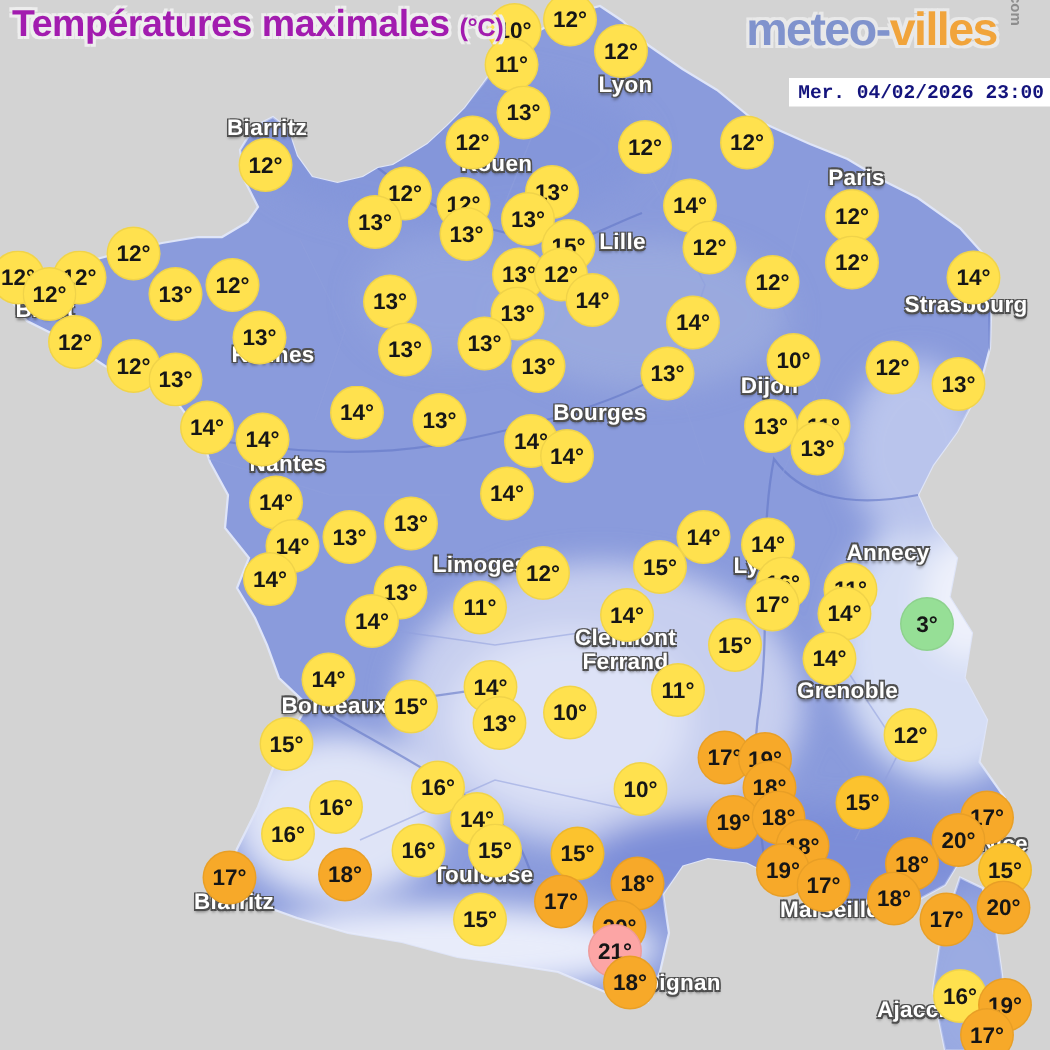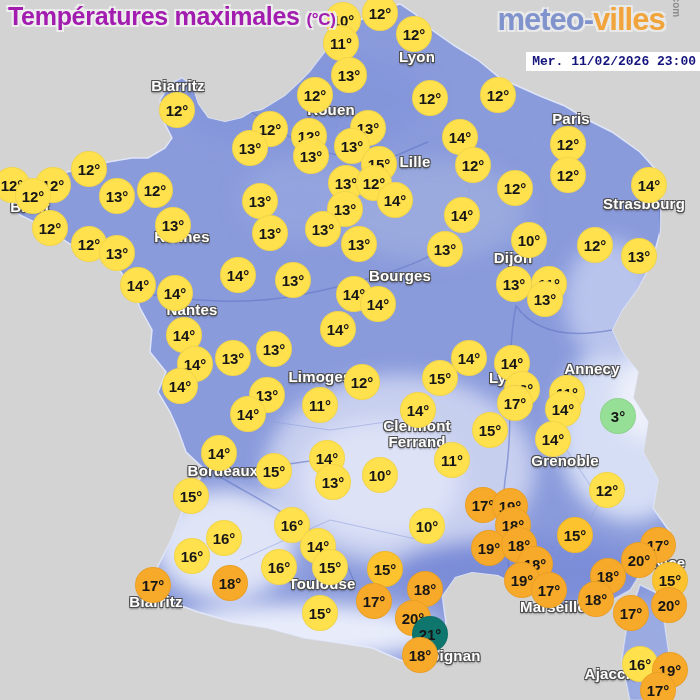--- a/index.html
+++ b/index.html
@@ -225,21 +225,21 @@
       <div class="bubble" style="left: 510px; top: 506px; background: rgb(247, 169, 41);">19°</div>
       <div class="bubble" style="left: 513px; top: 525px; background: rgb(247, 169, 41);">18°</div>
       <div class="bubble" style="left: 489px; top: 548px; background: rgb(247, 169, 41);">19°</div>
       <div class="bubble" style="left: 519px; top: 545px; background: rgb(247, 169, 41);">18°</div>
       <div class="bubble" style="left: 535px; top: 564px; background: rgb(247, 169, 41);">18°</div>
       <div class="bubble" style="left: 522px; top: 580px; background: rgb(247, 169, 41);">19°</div>
       <div class="bubble" style="left: 549px; top: 590px; background: rgb(247, 169, 41);">17°</div>
       <div class="bubble" style="left: 575px; top: 535px; background: rgb(252, 195, 46);">15°</div>
       <div class="bubble" style="left: 425px; top: 589px; background: rgb(247, 169, 41);">18°</div>
       <div class="bubble" style="left: 413px; top: 618px; background: rgb(247, 169, 41);">20°</div>
-      <div class="bubble" style="left: 430px; top: 634px; background: #0f766e; text-align: right;">21°</div>
+      <div class="bubble" style="left: 410px; top: 634px; background: #fca5a5; text-align: right;">21°</div>
       <div class="bubble" style="left: 420px; top: 655px; background: rgb(247, 169, 41);">18°</div>
       <div class="bubble" style="left: 658px; top: 545px; background: rgb(247, 169, 41);">17°</div>
       <div class="bubble" style="left: 639px; top: 560px; background: rgb(247, 169, 41);">20°</div>
       <div class="bubble" style="left: 608px; top: 576px; background: rgb(247, 169, 41);">18°</div>
       <div class="bubble" style="left: 670px; top: 580px; background: rgb(252, 195, 46);">15°</div>
       <div class="bubble" style="left: 596px; top: 599px; background: rgb(247, 169, 41);">18°</div>
       <div class="bubble" style="left: 669px; top: 605px; background: rgb(247, 169, 41);">20°</div>
       <div class="bubble" style="left: 631px; top: 613px; background: rgb(247, 169, 41);">17°</div>
       <div class="bubble" style="left: 640px; top: 664px; background: rgb(255, 225, 78);">16°</div>
       <div class="bubble" style="left: 670px; top: 670px; background: rgb(247, 169, 41);">19°</div>
@@ -247,15 +247,15 @@
     </div>
 
   <div class="title-block">
     <div class="title"><span>Températures maximales</span> <span class="unit">(°C)</span></div>
   </div>
 
   <div class="logo">
     <span class="p1">meteo-</span><span class="p2">villes</span><span class="suffix">.com</span>
   </div>
 
-  <div class="datetime">Mer. 11/02/2026 23:00</div>
+  <div class="datetime">Mer. 04/02/2026 23:00</div>
 
 </div>
 
 </body></html>

